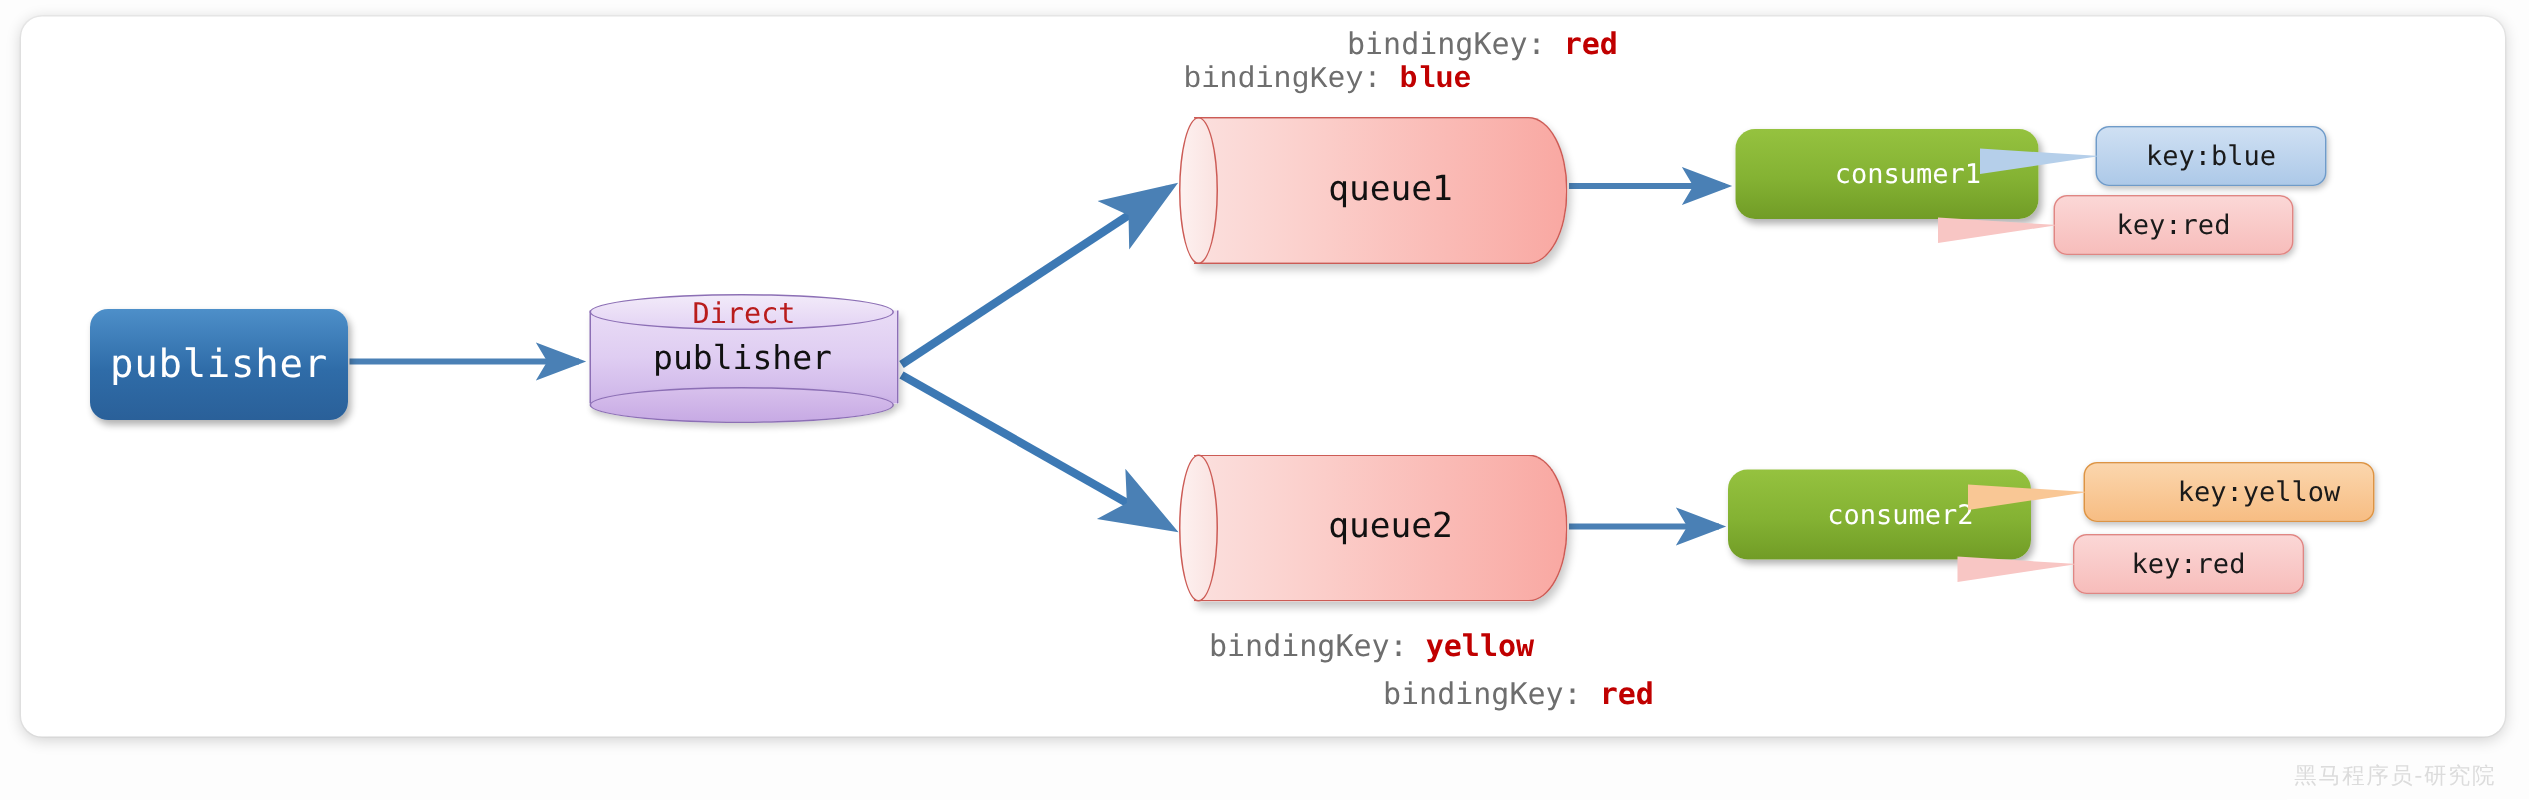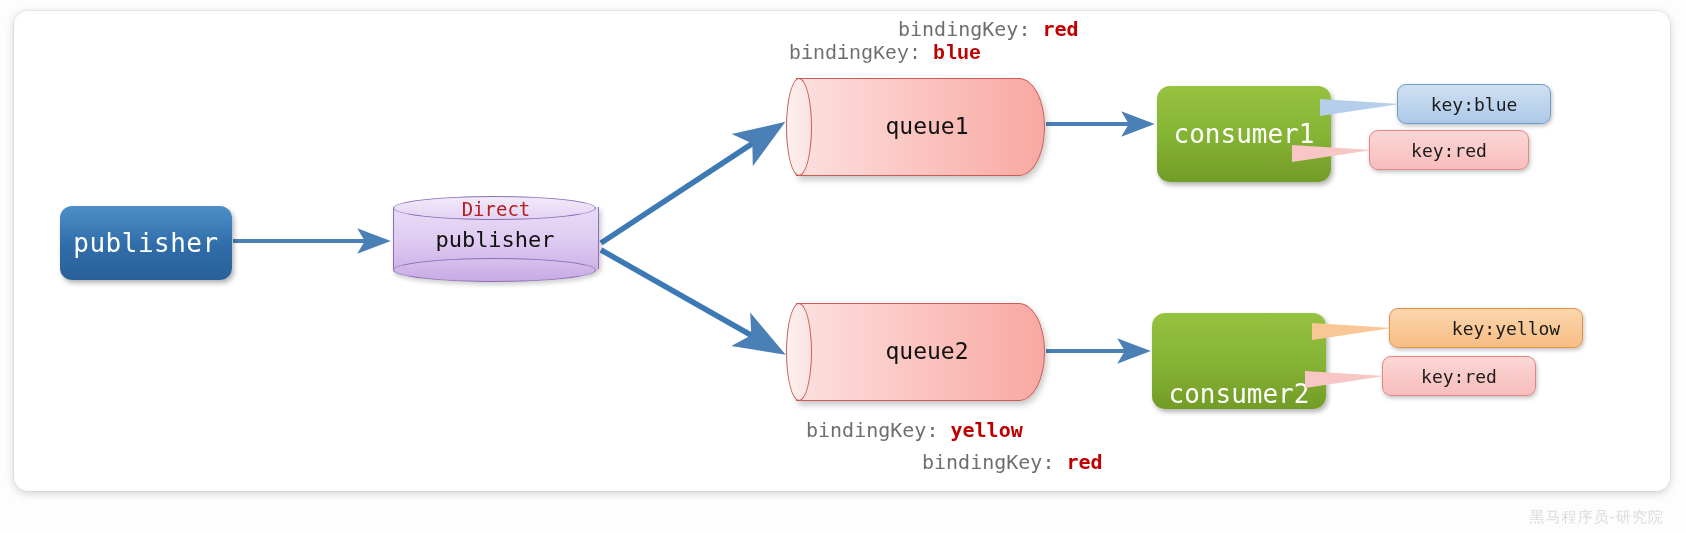--- a/index.html
+++ b/index.html
@@ -139,32 +139,33 @@
     font-size: 23px;
     color: #111111;
   }
   #queue1 { left: 786px; top: 78px; }
   #queue2 { left: 786px; top: 303px; }
 
   
   .consumer {
     position: absolute;
     width: 174px;
-    height: 96px;
+    height: 60px;
     border-radius: 13px;
     background: linear-gradient(180deg, #95c23f 0%, #84b233 55%, #719c26 100%);
     box-shadow: 2px 3px 5px rgba(0,0,0,0.30);
     display: flex;
     align-items: center;
     justify-content: center;
     color: #ffffff;
-    font-size: 26px;
+    font-size: 18px;
+    padding-left: 28px;
   }
   #consumer1 { left: 1157px; top: 86px; }
-  #consumer2 { left: 1152px; top: 313px; align-items: flex-end; }
+  #consumer2 { left: 1152px; top: 313px; }
 
   
   svg.arrows {
     position: absolute;
     left: 0; top: 0;
     width: 1686px;
     height: 533px;
     pointer-events: none;
   }
 

